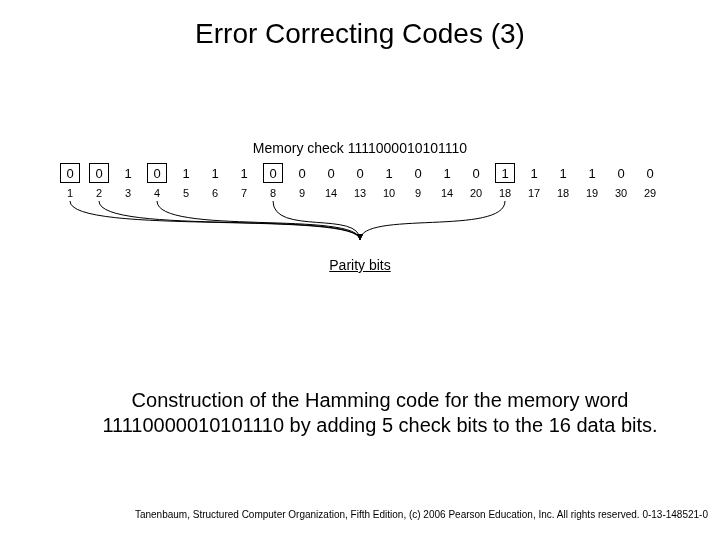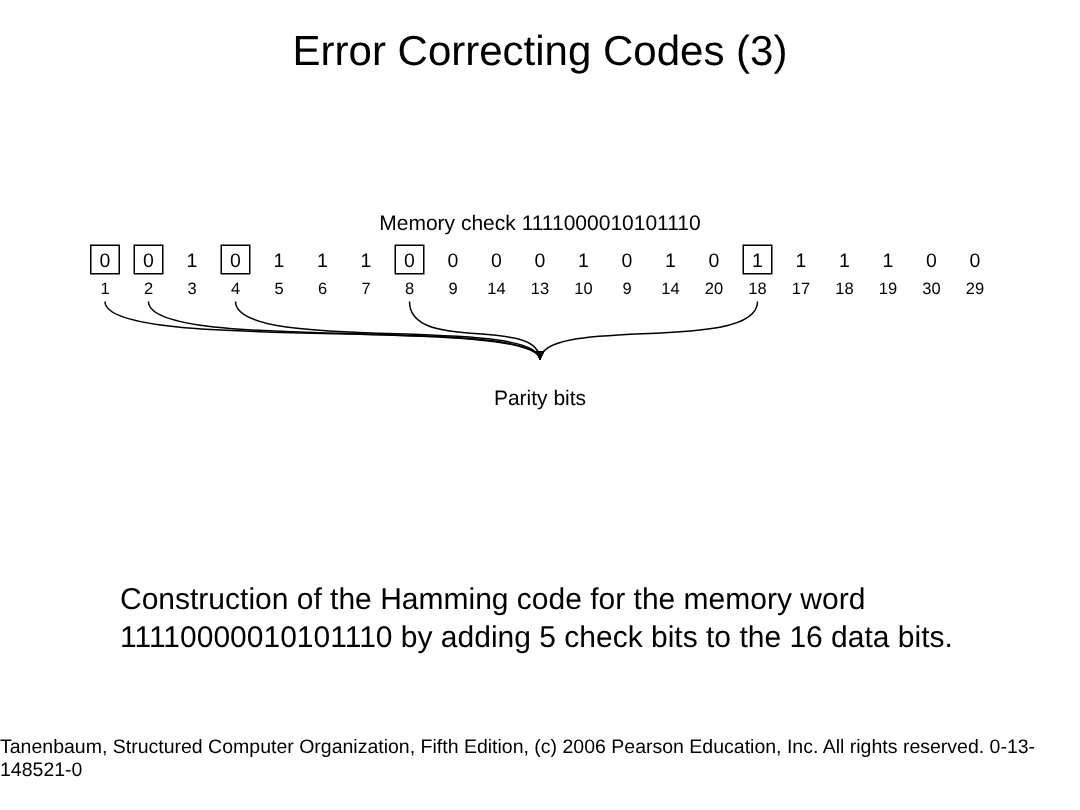--- a/index.html
+++ b/index.html
@@ -56,41 +56,43 @@
     margin: 0 auto;
   }
   .idx {
     font-size: 11px;
     margin-top: 3px;
   }
   .parity-label {
     font-size: 14px;
     text-align: center;
     margin-top: 58px;
+    text-decoration: underline;
   }
   svg.arrows {
     position: absolute;
     left: 0;
     top: 0;
     pointer-events: none;
   }
   .caption {
     position: absolute;
     left: 80px;
     right: 40px;
     top: 388px;
     font-size: 20px;
+    text-align: center;
     line-height: 1.25;
   }
   .footer {
     position: absolute;
     left: 0; right: 12px;
     bottom: 20px;
-    text-align: left;
-    font-size: 13px;
+    text-align: right;
+    font-size: 10px;
   }
 </style>
 </head>
 <body>
 
 <h1 class="title">Error Correcting Codes (3)</h1>
 
 <div class="figure-wrap">
   <div class="memword">Memory check 1111000010101110</div>
 

